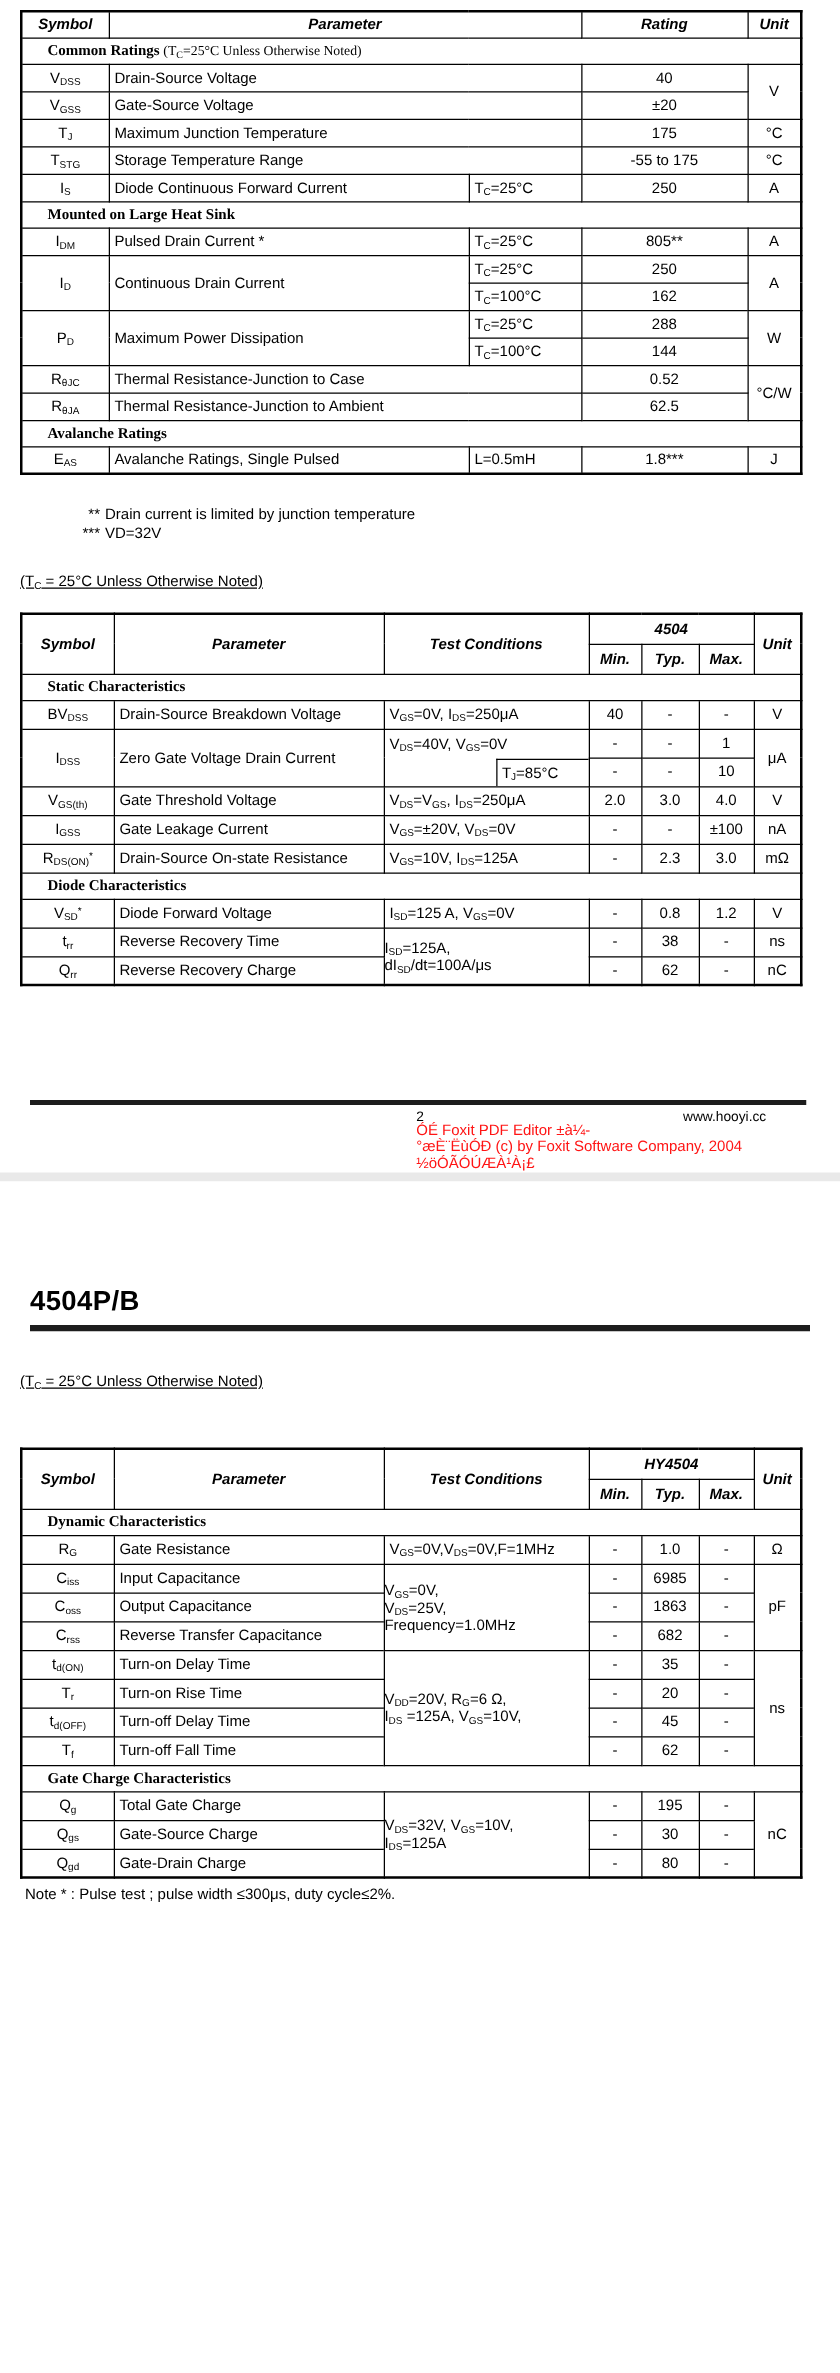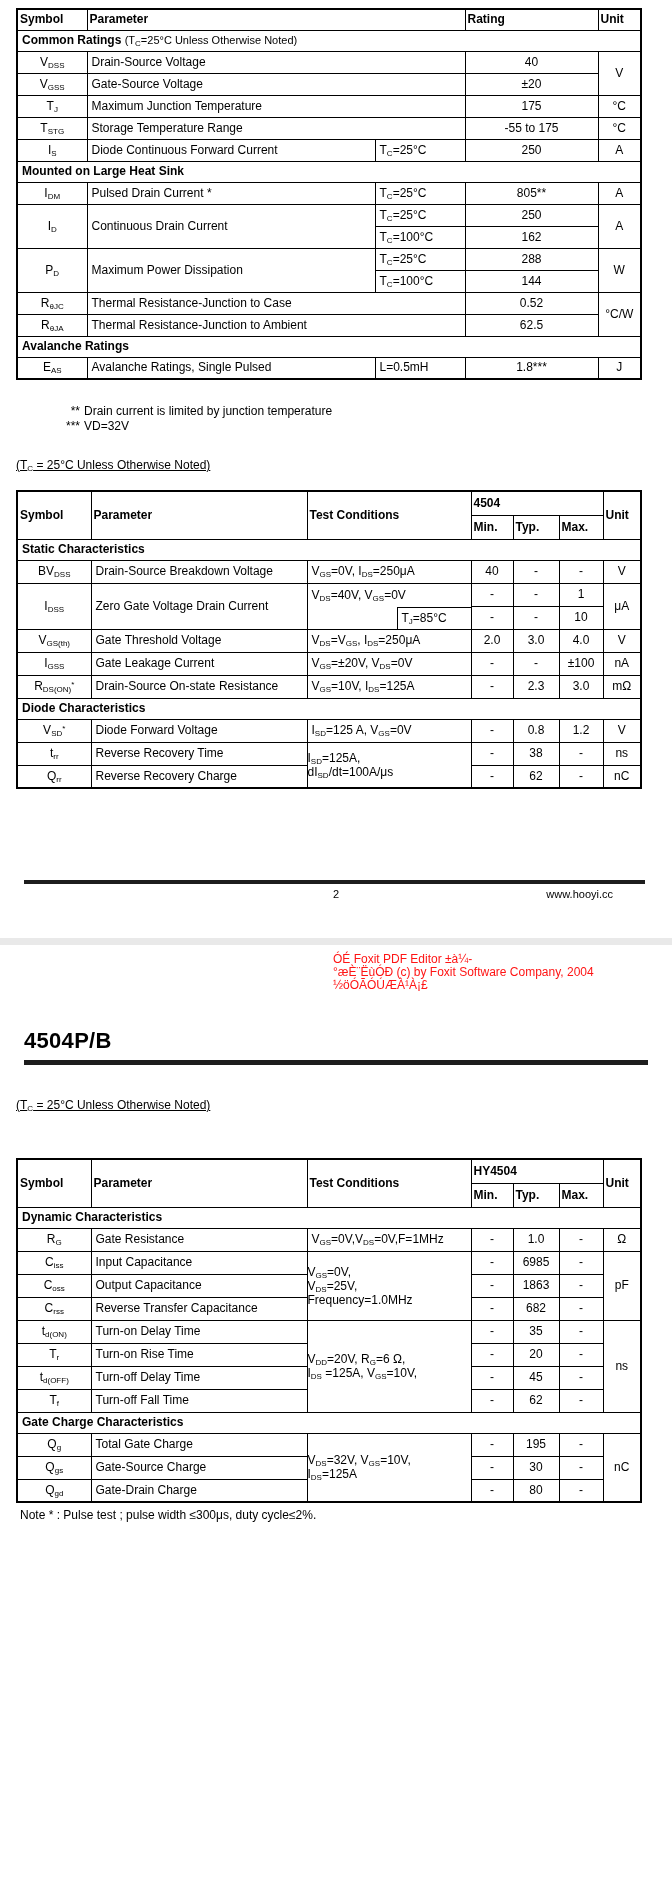--- a/index.html
+++ b/index.html
@@ -8,24 +8,24 @@
     font-family:"Liberation Sans","DejaVu Sans",sans-serif;color:#000;
     overflow:hidden;
   }
   .abs{position:absolute;}
   table{border-collapse:collapse;table-layout:fixed;}
   td,th{
     border:1px solid #000;font-size:12px;padding:0 4px;overflow:hidden;
     vertical-align:middle;line-height:13px;
   }
   table.dtable{border:2px solid #000;}
-  th{font-weight:bold;text-align:left;padding:0 2px;}
+  th{font-weight:bold;text-align:center;padding:0 2px;font-style:italic;}
   td.c{text-align:center;padding:0 1px;}
   td.l{text-align:left;}
-  td.sec{font-weight:bold;font-size:12px;padding-left:4px;}
+  td.sec{font-weight:bold;font-size:12px;padding-left:20px;font-family:Liberation Serif, serif;}
   .sec .small-note{font-weight:normal;font-size:11px;}
   sub{font-size:8px;vertical-align:-2px;line-height:0;}
   sup{font-size:8px;vertical-align:3px;line-height:0;}
   tr.r-h{height:21px;} tr.r-s{height:21px;} tr.r-d{height:22px;}
   tr.e-h{height:24px;} tr.e-s{height:21px;} tr.e-d{height:23px;}
   .heading-row{display:flex;align-items:baseline;gap:14px;white-space:nowrap;}
   .h1{font-size:20px;font-weight:bold;letter-spacing:-0.2px;}
   .hnote{font-size:12px;text-decoration:underline;}
   .notes{font-size:12px;line-height:14.5px;}
   .nline{display:flex;}
@@ -281,21 +281,21 @@
   </tr>
 </tbody>
   </table>
 
 <div class="rule abs" style="left:24px;top:880px;width:621px;height:4px;"></div>
 <div class="footer-text abs" style="left:320px;top:888px;width:32px;text-align:center;">2</div>
 <div class="footer-text abs" style="left:490px;top:888px;width:123px;text-align:right;">www.hooyi.cc</div>
 
 <div class="pagebreak abs" style="left:0;top:938px;width:672px;height:7px;"></div>
 
-<div class="watermark abs" style="left:333px;top:953px;">
+<div class="watermark abs" style="left:333px;top:898px;">
   <div>ÓÉ Foxit PDF Editor ±à¼-</div>
   <div>°æÈ¨ËùÓÐ (c) by Foxit Software Company, 2004</div>
   <div>½öÓÃÓÚÆÀ¹À¡£</div>
 </div>
 
 <div class="part-title abs" style="left:24px;top:1028px;">4504P/B</div>
 <div class="rule abs" style="left:24px;top:1060px;width:624px;height:5px;"></div>
 
 <div class="heading-row abs" style="left:16px;top:1098px;">
   <span class="hnote">(T<sub>C</sub> = 25°C Unless Otherwise Noted)</span>

